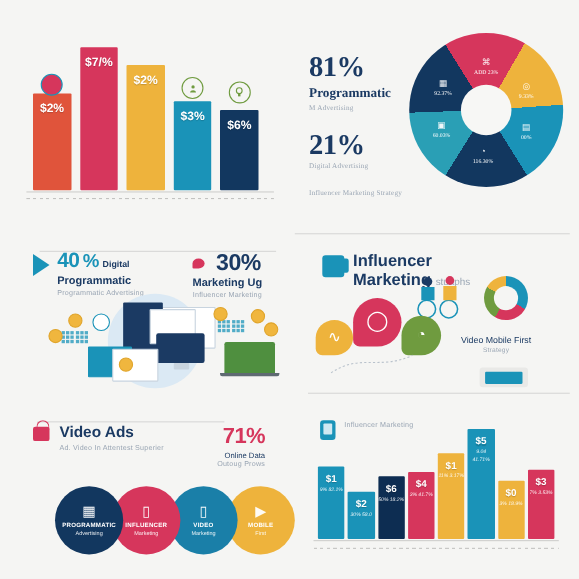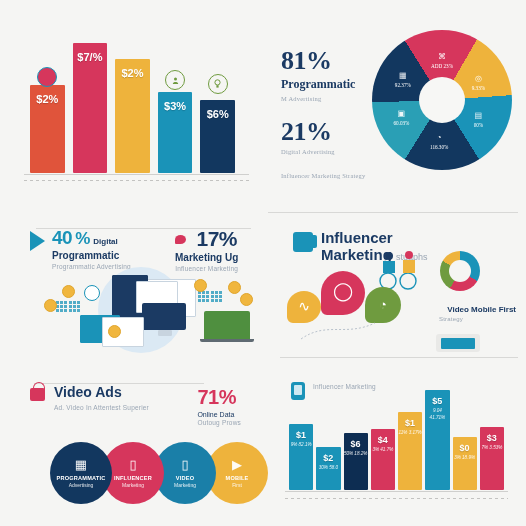--- a/index.html
+++ b/index.html
@@ -80,39 +80,39 @@
   .mr-title .t small{font-size:9px;font-weight:normal;color:#9aa6b4;}
   .thumb{width:20px;height:20px;background:#1a93b8;border-radius:3px;position:relative;margin-top:2px;}
   .thumb:after{content:"";position:absolute;right:-4px;top:3px;width:7px;height:13px;
                background:#1a93b8;border-radius:2px;}
   .pins{position:absolute;left:18px;top:60px;width:140px;height:80px;}
   .pin{position:absolute;border-radius:50% 50% 50% 6px;}
   .pin-in{position:absolute;left:50%;top:46%;transform:translate(-50%,-50%);}
   .pct-teal-big{position:absolute;right:20px;top:14px;font-size:24px;font-weight:bold;
                 color:#1a93b8;letter-spacing:-1px;}
   .mf-cap{position:absolute;right:10px;top:100px;width:130px;text-align:center;}
-  .mf-cap .a{font-size:8px;font-weight:bold;color:#1b3a63;text-align:right;}
+  .mf-cap .a{font-size:8px;font-weight:normal;color:#1b3a63;}
   .mf-cap .b{font-size:6px;margin-top:2px;}
   .tablet{position:absolute;right:46px;bottom:8px;width:44px;height:18px;
           background:#e9e9e7;border-radius:3px;display:flex;align-items:center;justify-content:center;}
   .tablet i{display:block;width:34px;height:11px;background:#1a93b8;border-radius:1px;}
   .bikes{position:absolute;right:40px;top:42px;width:110px;height:52px;}
   .donut-mini{position:absolute;right:6px;top:4px;width:40px;height:40px;border-radius:50%;}
   .donut-mini .h{position:absolute;left:50%;top:50%;transform:translate(-50%,-50%);
                  width:22px;height:22px;border-radius:50%;background:#f5f5f3;}
 
   
   .bot-left{position:absolute;left:0;top:360px;width:263px;height:166px;}
   .bl-head{position:absolute;left:30px;top:24px;display:flex;gap:9px;align-items:flex-start;}
   .lock{width:15px;height:13px;background:#d6365c;border-radius:2px;position:relative;margin-top:4px;}
   .lock:before{content:"";position:absolute;left:2.5px;top:-6px;width:10px;height:8px;
                border:1.8px solid #d6365c;border-bottom:none;border-radius:6px 6px 0 0;}
   .bl-title{font-size:14px;font-weight:bold;color:#1b3a63;}
   .bl-sub{font-size:6.5px;margin-top:4px;}
-  .bl-pct{position:absolute;right:22px;top:26px;text-align:left;}
+  .bl-pct{position:absolute;right:22px;top:26px;text-align:right;}
   .bl-pct .n{font-size:20px;font-weight:bold;color:#d6365c;letter-spacing:-.5px;}
   .bl-pct .a{font-size:7px;margin-top:2px;}
   .bl-pct .b{font-size:6.5px;margin-top:1px;}
   .circles{position:absolute;left:50px;top:82px;display:flex;}
   .circ{width:62px;height:62px;border-radius:50%;margin-left:-10px;
         display:flex;flex-direction:column;align-items:center;justify-content:center;
         color:#fff;text-align:center;position:relative;}
   .circ:first-child{margin-left:0;}
   .circ .ic{font-size:13px;line-height:1;margin-bottom:4px;opacity:.95;}
   .circ .l1{font-size:5.6px;font-weight:bold;letter-spacing:.2px;}
@@ -247,21 +247,21 @@
           <span class="pct-tag">Digital</span>
         </div>
         <div class="ml-sub1">Programmatic</div>
         <div class="ml-sub2 blurtext">Programmatic Advertising</div>
       </div>
     </div>
 
     <div class="mr-head">
       <div>
         <span class="dotred"></span>
-        <span class="pct-navy">17%</span>
+        <span class="pct-navy">30%</span>
       </div>
       <div class="ml-sub1" style="text-align:center;">Marketing Ug</div>
       <div class="ml-sub2 blurtext" style="text-align:center;">Influencer Marketing</div>
     </div>
 
     <div class="devices">
       <div class="bluecircle"></div>
 
       <div class="scr" style="left:132px;top:16px;width:62px;height:36px;"></div>
       <div class="scr" style="left:112px;top:12px;width:34px;height:44px;background:#1b3a63;border-color:#1b3a63;"></div>

